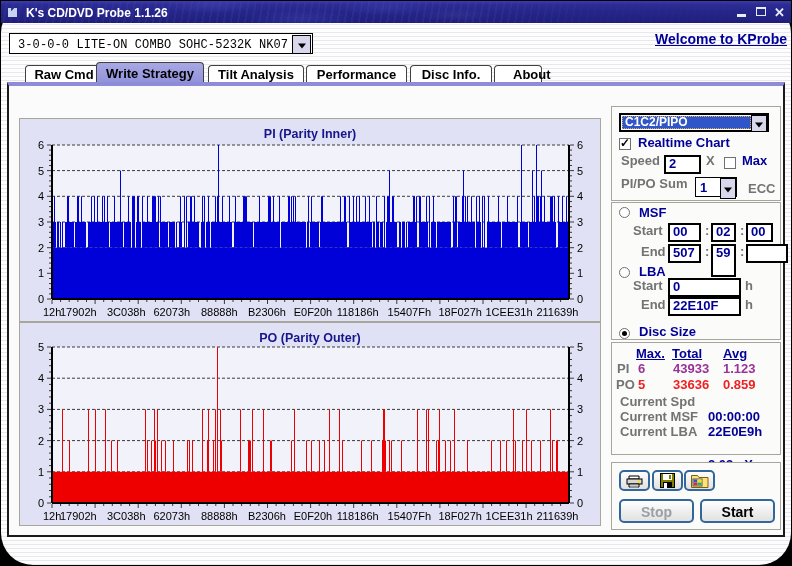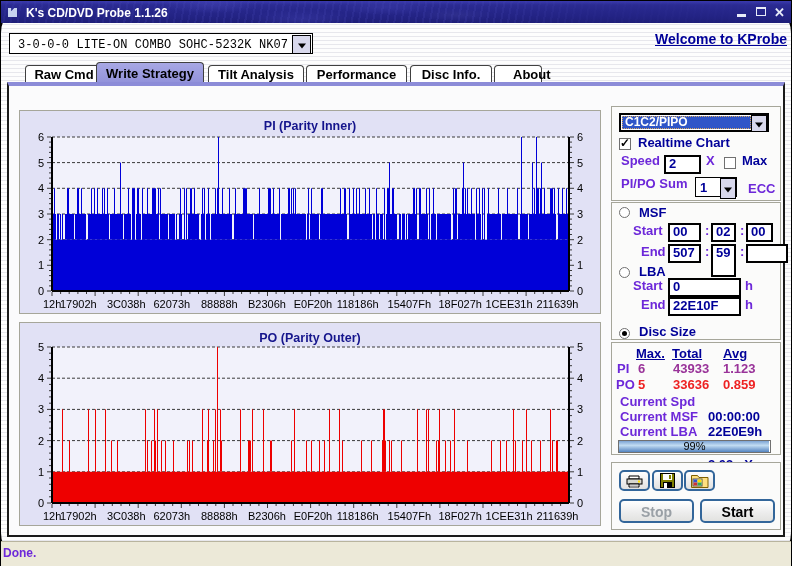--- a/index.html
+++ b/index.html
@@ -29,21 +29,21 @@
       border-left:4px solid transparent;border-right:4px solid transparent;border-top:5px solid #000;}
   .link{right:4px;top:30px;color:#000099;font-size:14px;font-weight:bold;text-decoration:underline;}
   .tab{top:64px;height:20px;background:#fff;border:1px solid #404040;border-bottom:none;
       border-radius:4px 4px 0 0;box-sizing:border-box;text-align:center;
       font-size:13px;font-weight:bold;color:#000;padding-top:1px;}
   .tabactive{top:61px;height:25px;background:linear-gradient(to bottom,#a8a8e4,#8d8dd8);padding-top:3px;}
   .main{left:6px;top:81px;width:778px;height:455px;background:#fbfbfc;
       border:2px solid #1a1a1a;border-top:4px solid #8c8cd8;box-sizing:border-box;}
   .chartbox{left:10px;width:582px;height:204px;}
   .gbox{background:#fbfbfa;border:1px solid #a6a69a;box-sizing:border-box;}
-  .blab{font-weight:bold;font-size:13px;color:#6d28d9;}
+  .blab{font-weight:bold;font-size:13px;color:#737373;}
   .nlab{font-weight:bold;font-size:13px;color:#000099;}
   .inp{background:#fff;border:2px solid #000;box-sizing:border-box;font-weight:bold;font-size:13px;color:#000099;
        padding:0 0 0 3px;line-height:14px;overflow:hidden;}
   .cb{width:12px;height:12px;background:#fff;border:1px solid #707070;box-sizing:border-box;}
   .rad{width:11px;height:11px;background:#fff;border:1px solid #707070;border-radius:50%;box-sizing:border-box;}
   .btn{border:2px solid #33669a;border-radius:5px;box-sizing:border-box;
       background:linear-gradient(to bottom,#ffffff,#ececec 60%,#e2e2e0);}
   .statusbar{left:0;top:540px;width:790px;height:24px;background:#ece9d8;border-top:1px solid #b8b49e;}
 </style>
 </head>
@@ -66,21 +66,21 @@
   <div class="abs link">Welcome to KProbe</div>
 
   <div class="abs tab" style="left:24px;width:78px;">Raw Cmd</div>
   <div class="abs tab tabactive" style="left:95px;width:108px;">Write Strategy</div>
   <div class="abs tab" style="left:305px;width:101px;">Performance</div>
   <div class="abs tab" style="left:207px;width:96px;">Tilt Analysis</div>
   <div class="abs tab" style="left:409px;width:82px;">Disc Info.</div>
   <div class="abs tab" style="left:493px;width:48px;padding-left:18px;">About</div>
 
   <div class="abs main">
-    <div class="abs chartbox" style="top:24px;text-align:right;">
+    <div class="abs chartbox" style="top:32px;text-align:right;">
         <svg width="582" height="204" viewBox="0 0 582 204" style="position:absolute;left:0;top:0">
           <rect x="0.5" y="0.5" width="581" height="203" fill="#e1e1f5" stroke="#a6a69a"></rect>
           <rect x="33" y="27.0" width="517" height="154.0" fill="#f2f2fb"></rect>
           <text x="291" y="20" text-anchor="middle" font-family="Liberation Sans, sans-serif" font-size="12.5" font-weight="bold" fill="#15158c">PI (Parity Inner)</text>
           <line x1="33" y1="155.3" x2="550" y2="155.3" stroke="#3a3a3a" stroke-width="1" stroke-dasharray="3,2"></line>
           <line x1="33" y1="129.7" x2="550" y2="129.7" stroke="#3a3a3a" stroke-width="1" stroke-dasharray="3,2"></line>
           <line x1="33" y1="104.0" x2="550" y2="104.0" stroke="#3a3a3a" stroke-width="1" stroke-dasharray="3,2"></line>
           <line x1="33" y1="78.3" x2="550" y2="78.3" stroke="#3a3a3a" stroke-width="1" stroke-dasharray="3,2"></line>
           <line x1="33" y1="52.6" x2="550" y2="52.6" stroke="#3a3a3a" stroke-width="1" stroke-dasharray="3,2"></line>
           <line x1="33" y1="27.0" x2="550" y2="27.0" stroke="#3a3a3a" stroke-width="1" stroke-dasharray="3,2"></line>
@@ -220,24 +220,20 @@
       <div class="abs blab" style="left:4px;top:34px;">PO</div>
       <div class="abs" style="left:26px;top:34px;font-weight:bold;font-size:13px;color:#ee2222;">5</div>
       <div class="abs" style="left:61px;top:34px;font-weight:bold;font-size:13px;color:#ee2222;">33636</div>
       <div class="abs" style="left:111px;top:34px;font-weight:bold;font-size:13px;color:#ee2222;">0.859</div>
       <div class="abs blab" style="left:8px;top:51px;">Current Spd</div>
       <div class="abs nlab" style="left:96px;top:68px;margin-top:46px;">2.03&nbsp;&nbsp;&nbsp;X</div>
       <div class="abs blab" style="left:8px;top:66px;">Current MSF</div>
       <div class="abs nlab" style="left:96px;top:66px;">00:00:00</div>
       <div class="abs blab" style="left:8px;top:81px;">Current LBA</div>
       <div class="abs nlab" style="left:96px;top:81px;">22E0E9h</div>
-      <div class="abs" style="left:6px;top:97px;width:153px;height:13px;border:1px solid #707070;background:#fff;box-sizing:border-box;">
-        <div style="position:absolute;left:0;top:0;width:150px;height:11px;background:linear-gradient(to bottom,#7ca4d4,#c2dcf2 40%,#5484c0);"></div>
-        <div style="position:absolute;left:0;top:-1px;width:100%;text-align:center;font-size:11px;color:#000;">99%</div>
-      </div>
     </div>
 
     <div class="abs gbox" style="left:602px;top:376px;width:170px;height:68px;">
       <div class="abs btn" style="left:7px;top:7px;width:31px;height:21px;">
           <svg width="27" height="17" viewBox="0 0 27 17" style="position:absolute;left:0;top:0">
             <g transform="translate(5,0)">
               <path d="M3 4 h10 v3 h-10 z" fill="#fff" stroke="#000" stroke-width="1"></path>
               <rect x="1" y="7" width="15" height="5" fill="#d8d8d0" stroke="#000"></rect>
               <rect x="12" y="8.5" width="2" height="2" fill="#ffe000"></rect>
               <path d="M3 12 h10 v3 h-10 z" fill="#fff" stroke="#000"></path>
@@ -266,16 +262,13 @@
               <rect x="2.5" y="9.5" width="4" height="3" fill="#cc3333"></rect>
               <rect x="6.5" y="9.5" width="4" height="3" fill="#33aa55"></rect>
             </g>
           </svg>
         </div>
       <div class="abs btn" style="left:7px;top:36px;width:75px;height:24px;text-align:center;font-size:14px;font-weight:bold;color:#9aa0a6;padding-top:3px;">Stop</div>
       <div class="abs btn" style="left:88px;top:36px;width:75px;height:24px;text-align:center;font-size:14px;font-weight:bold;color:#000;padding-top:3px;">Start</div>
     </div>
   </div>
 
-  <div class="abs statusbar">
-    <div class="abs blab" style="left:2px;top:4px;font-size:12px;">Done.</div>
-  </div>
 </div>
 
 </body></html>

